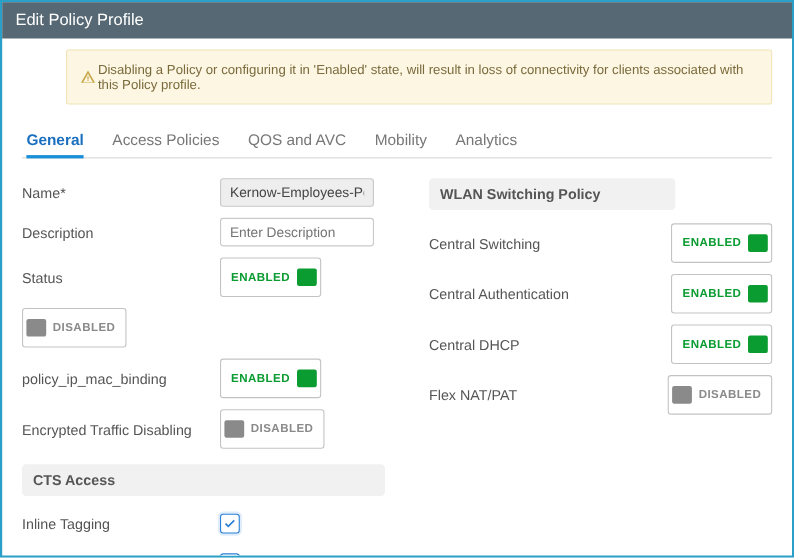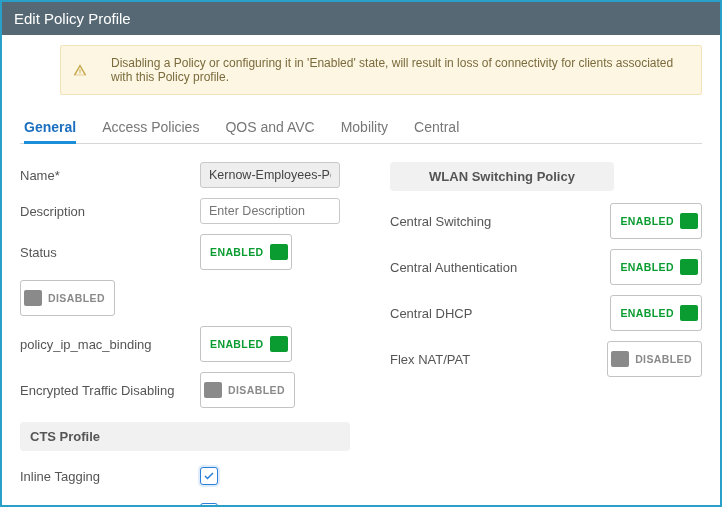--- a/index.html
+++ b/index.html
@@ -30,21 +30,21 @@
     overflow: hidden;
   }
   .alert {
     background: #fdf6e3;
     border: 1px solid #f0e4b8;
     color: #7a6b3c;
     padding: 10px 12px;
     font-size: 12px;
     display: flex;
     align-items: center;
-    gap: 24px;
+    gap: 2px;
     margin-bottom: 18px;
     margin-left: 40px;
     border-radius: 2px;
   }
   .alert svg { flex: 0 0 auto; }
   .tabs {
     display: flex;
     gap: 26px;
     border-bottom: 1px solid #d7d7d7;
     padding: 0 4px;
@@ -104,21 +104,21 @@
     background: #f1f1f1;
     border-radius: 4px;
     padding: 7px 10px;
     font-weight: 600;
     color: #555;
     margin: 4px 0 12px 0;
     display: inline-block;
     width: 100%;
   }
   .col.left .section-head { width: 330px; }
-  .col.right .section-head { width: 224px; margin-top:0;text-align:center; }
+  .col.right .section-head { width: 224px; margin-top:0; }
   .toggle {
     display: inline-flex;
     align-items: center;
     border: 1px solid #c3c3c3;
     border-radius: 3px;
     height: 36px;
     padding: 2px 3px;
     font-size: 10.5px;
     font-weight: 700;
     letter-spacing: 0.4px;
@@ -168,21 +168,21 @@
         <path fill="#c7a84a" d="M12 2 1 21h22L12 2zm0 5 7.5 13h-15L12 7zm-1 4v4h2v-4h-2zm0 5v2h2v-2h-2z"></path>
       </svg>
       <span>Disabling a Policy or configuring it in 'Enabled' state, will result in loss of connectivity for clients associated with this Policy profile.</span>
     </div>
 
     <div class="tabs">
       <div class="tab active">General</div>
       <div class="tab">Access Policies</div>
       <div class="tab">QOS and AVC</div>
       <div class="tab">Mobility</div>
-      <div class="tab">Central</div>
+      <div class="tab">Analytics</div>
     </div>
 
     <div class="cols">
 
       <div class="col left">
 
         <div class="row">
           <div class="label">Name*</div>
           <div class="ctrl">
             <input class="text name" value="Kernow-Employees-Poli" style="">
@@ -228,21 +228,21 @@
         <div class="row">
           <div class="label">Encrypted Traffic Disabling</div>
           <div class="ctrl">
             <span class="toggle off">
               <span class="knob"></span>
               <span class="txt">DISABLED</span>
             </span>
           </div>
         </div>
 
-        <div class="section-head">CTS Profile</div>
+        <div class="section-head">CTS Access</div>
 
         <div class="row">
           <div class="label">Inline Tagging</div>
           <div class="ctrl">
             <span class="chk focus">
               <svg width="12" height="12" viewBox="0 0 24 24">
                 <path fill="none" stroke="#2a7fd6" stroke-width="3" d="M4 12l5 5L20 6"></path>
               </svg>
             </span>
           </div>

